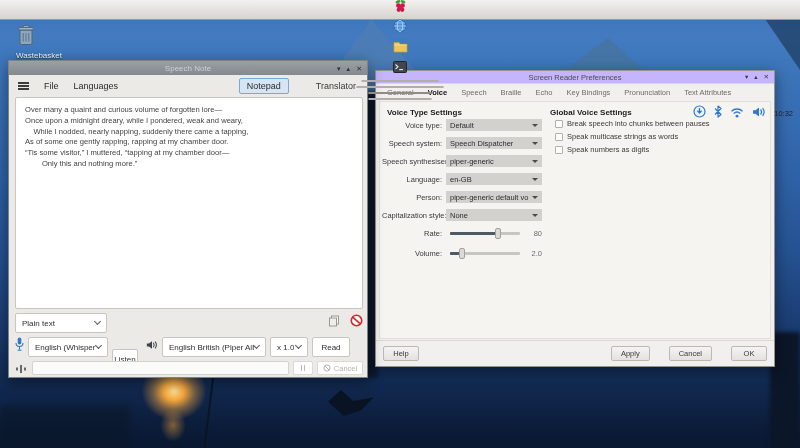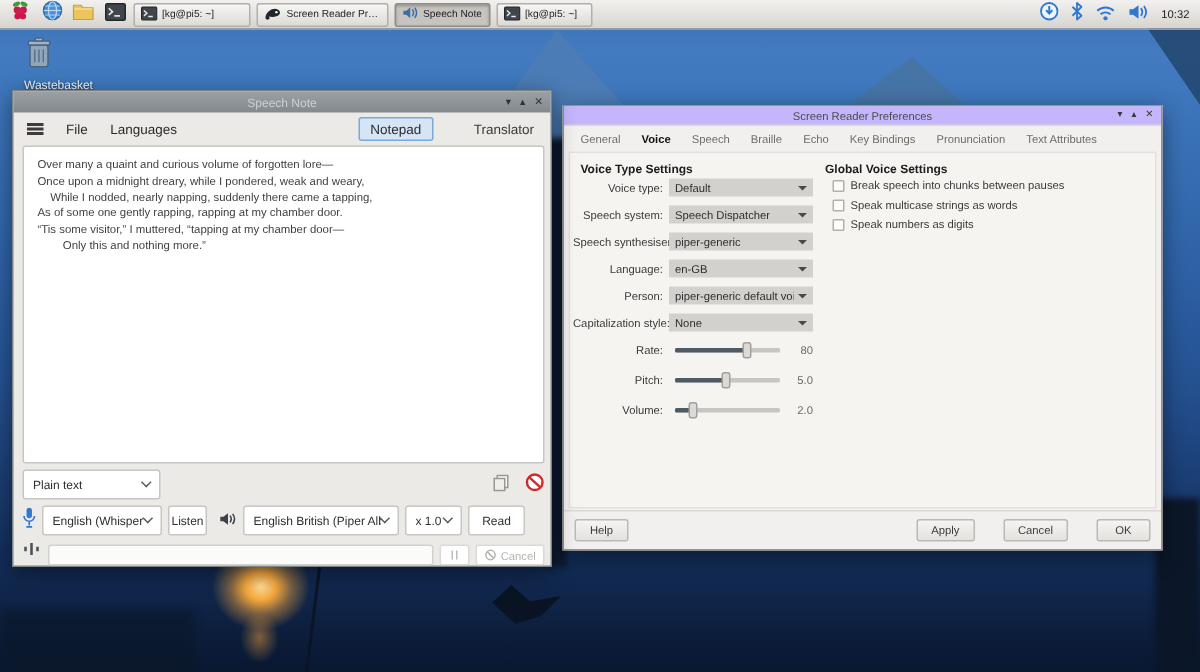--- a/index.html
+++ b/index.html
@@ -19,21 +19,21 @@
     background:radial-gradient(ellipse at center,rgba(240,160,60,.5),rgba(240,160,60,0) 70%); }
   .cable { position:absolute; left:208px; top:374px; width:2px; height:74px; background:#0a1424; transform:rotate(7deg); opacity:.9; }
   .bird { position:absolute; left:328px; top:390px; width:46px; height:26px; background:#0a1322;
     clip-path:polygon(0 45%,28% 0,55% 42%,100% 28%,72% 78%,34% 100%); opacity:.95; }
   .right-dark { position:absolute; right:0; top:332px; width:30px; height:116px; background:#0b1628; filter:blur(2px); }
   .bottom-left-dark { position:absolute; left:0; bottom:0; width:130px; height:42px; background:#0a1728; opacity:.6; filter:blur(3px); }
 
   
   .taskbar { position:absolute; top:0; left:0; width:800px; height:20px;
     background:linear-gradient(#f2f1ef,#d7d4cf); border-bottom:1px solid #9b9893;
-    display:flex; align-items:center; padding:0 5px; gap:4px; z-index:50; }
+    display:flex; align-items:center; padding:0 5px; gap:4px; z-index:50;flex-direction:column; }
   .tb-launcher { width:17px; height:16px; display:flex; align-items:center; justify-content:center; }
   .tb-win { height:16px; display:flex; align-items:center; gap:3px; padding:0 4px;
     background:linear-gradient(#f7f6f4,#dddad6); border:1px solid #b2afaa; border-radius:2px;
     font-size:6.8px; color:#1f1f1f; white-space:nowrap; overflow:hidden; }
   .tb-win.active { background:#c7c4bf; box-shadow:inset 0 1px 2px rgba(0,0,0,.3); border-color:#8f8c87; }
   .tb-win .lbl { overflow:hidden; text-overflow:ellipsis; }
   .w1 { width:78px; } .w2 { width:88px; } .w3 { width:64px; } .w4 { width:64px; }
   .tb-tray { margin-left:auto; display:flex; align-items:center; gap:8px; padding-right:2px; }
   .tb-clock { font-size:7.5px; color:#222; }
 
@@ -54,32 +54,32 @@
   .sn-menubar { height:22px; display:flex; align-items:center; padding:0 9px; gap:15px; font-size:9px; color:#2b2b2b; }
   .icon-burger { width:11px; height:8px; display:flex; flex-direction:column; justify-content:space-between; }
   .icon-burger i { display:block; height:1.6px; background:#3c3c3c; }
   .sn-tabs { margin-left:auto; display:flex; align-items:center; gap:25px; }
   .sn-tab { font-size:9px; color:#3a3a3a; padding:2px 2px; }
   .sn-tab.active { background:#d6e5f5; border:1px solid #7aa9d8; border-radius:2px; padding:2px 7px; color:#2b2b2b; }
   .sn-editor { position:absolute; left:6px; top:36px; width:348px; height:212px; background:#fff;
     border:1px solid #c8c6c2; border-radius:2px; padding:7px 9px; font-size:7.6px; line-height:10.8px;
     color:#3f3f3f; overflow:hidden; }
   .sn-editor div { white-space:pre; }
-  .sn-row { position:absolute; left:6px; width:348px; display:flex; align-items:flex-end; gap:4px; }
+  .sn-row { position:absolute; left:6px; width:348px; display:flex; align-items:flex-start; gap:4px; }
   .row-format { top:252px; height:20px; }
   .row-io { top:276px; height:20px; }
   .row-progress { top:300px; height:16px; }
   .sn-select,.sn-btn { background:#fff; border:1px solid #c8c6c2; border-radius:2px; height:20px;
     display:flex; align-items:center; font-size:8px; color:#2e2e2e; padding:0 6px; }
   .sn-btn { justify-content:center; }
   .sn-select .txt { white-space:nowrap; overflow:hidden; }
   .chev { flex:none; width:5px; height:5px; border-right:1.2px solid #5a5a5a; border-bottom:1.2px solid #5a5a5a;
     transform:rotate(45deg); margin-left:auto; margin-top:-3px; }
   .sel-format { width:92px; }
-  .sel-stt { width:80px; } .btn-listen { width:26px; }
+  .sel-stt { width:80px; } .btn-listen { width:26px;margin-top:12px; }
   .sel-tts { width:104px; } .sel-speed { width:38px; } .btn-read { width:38px; }
   .row-format .spacer { flex:1; }
   .sn-progressbar { flex:1; height:14px; background:#fbfbfa; border:1px solid #d4d2ce; border-radius:2px; }
   .btn-pause { width:20px; height:14px; padding:0; border-color:#dbd9d5; display:flex; gap:1.5px; align-items:center; justify-content:center; }
   .btn-pause i { display:block; width:1.6px; height:6px; background:#bdbbb7; }
   .btn-cancel-dim { width:46px; height:14px; font-size:7.5px; color:#b5b2ae; border-color:#dbd9d5; gap:3px; padding:0 4px; }
 
   
   .srp-window { position:absolute; left:375px; top:70px; width:400px; height:297px;
     background:#f2f0ee; border:1px solid #96928d; box-shadow:0 4px 14px rgba(0,0,0,.45); z-index:9; }
@@ -398,29 +398,20 @@
         <div class="slider-row">
           <span class="fld-label">Rate:</span>
           <span class="slider">
               <span class="track"></span>
               <span class="fill" style="width: 68%;"></span>
               <span class="thumb" style="left: calc(68% - 3px);"></span>
             </span>
           <span class="slider-val">80</span>
         </div>
         <div class="slider-row">
-          <span class="fld-label">Pitch:</span>
-          <span class="slider">
-              <span class="track"></span>
-              <span class="fill" style="width: 49%;"></span>
-              <span class="thumb" style="left: calc(49% - 3px);"></span>
-            </span>
-          <span class="slider-val">5.0</span>
-        </div>
-        <div class="slider-row">
           <span class="fld-label">Volume:</span>
           <span class="slider">
               <span class="track"></span>
               <span class="fill" style="width: 17%;"></span>
               <span class="thumb" style="left: calc(17% - 3px);"></span>
             </span>
           <span class="slider-val">2.0</span>
         </div>
       </div>
 

